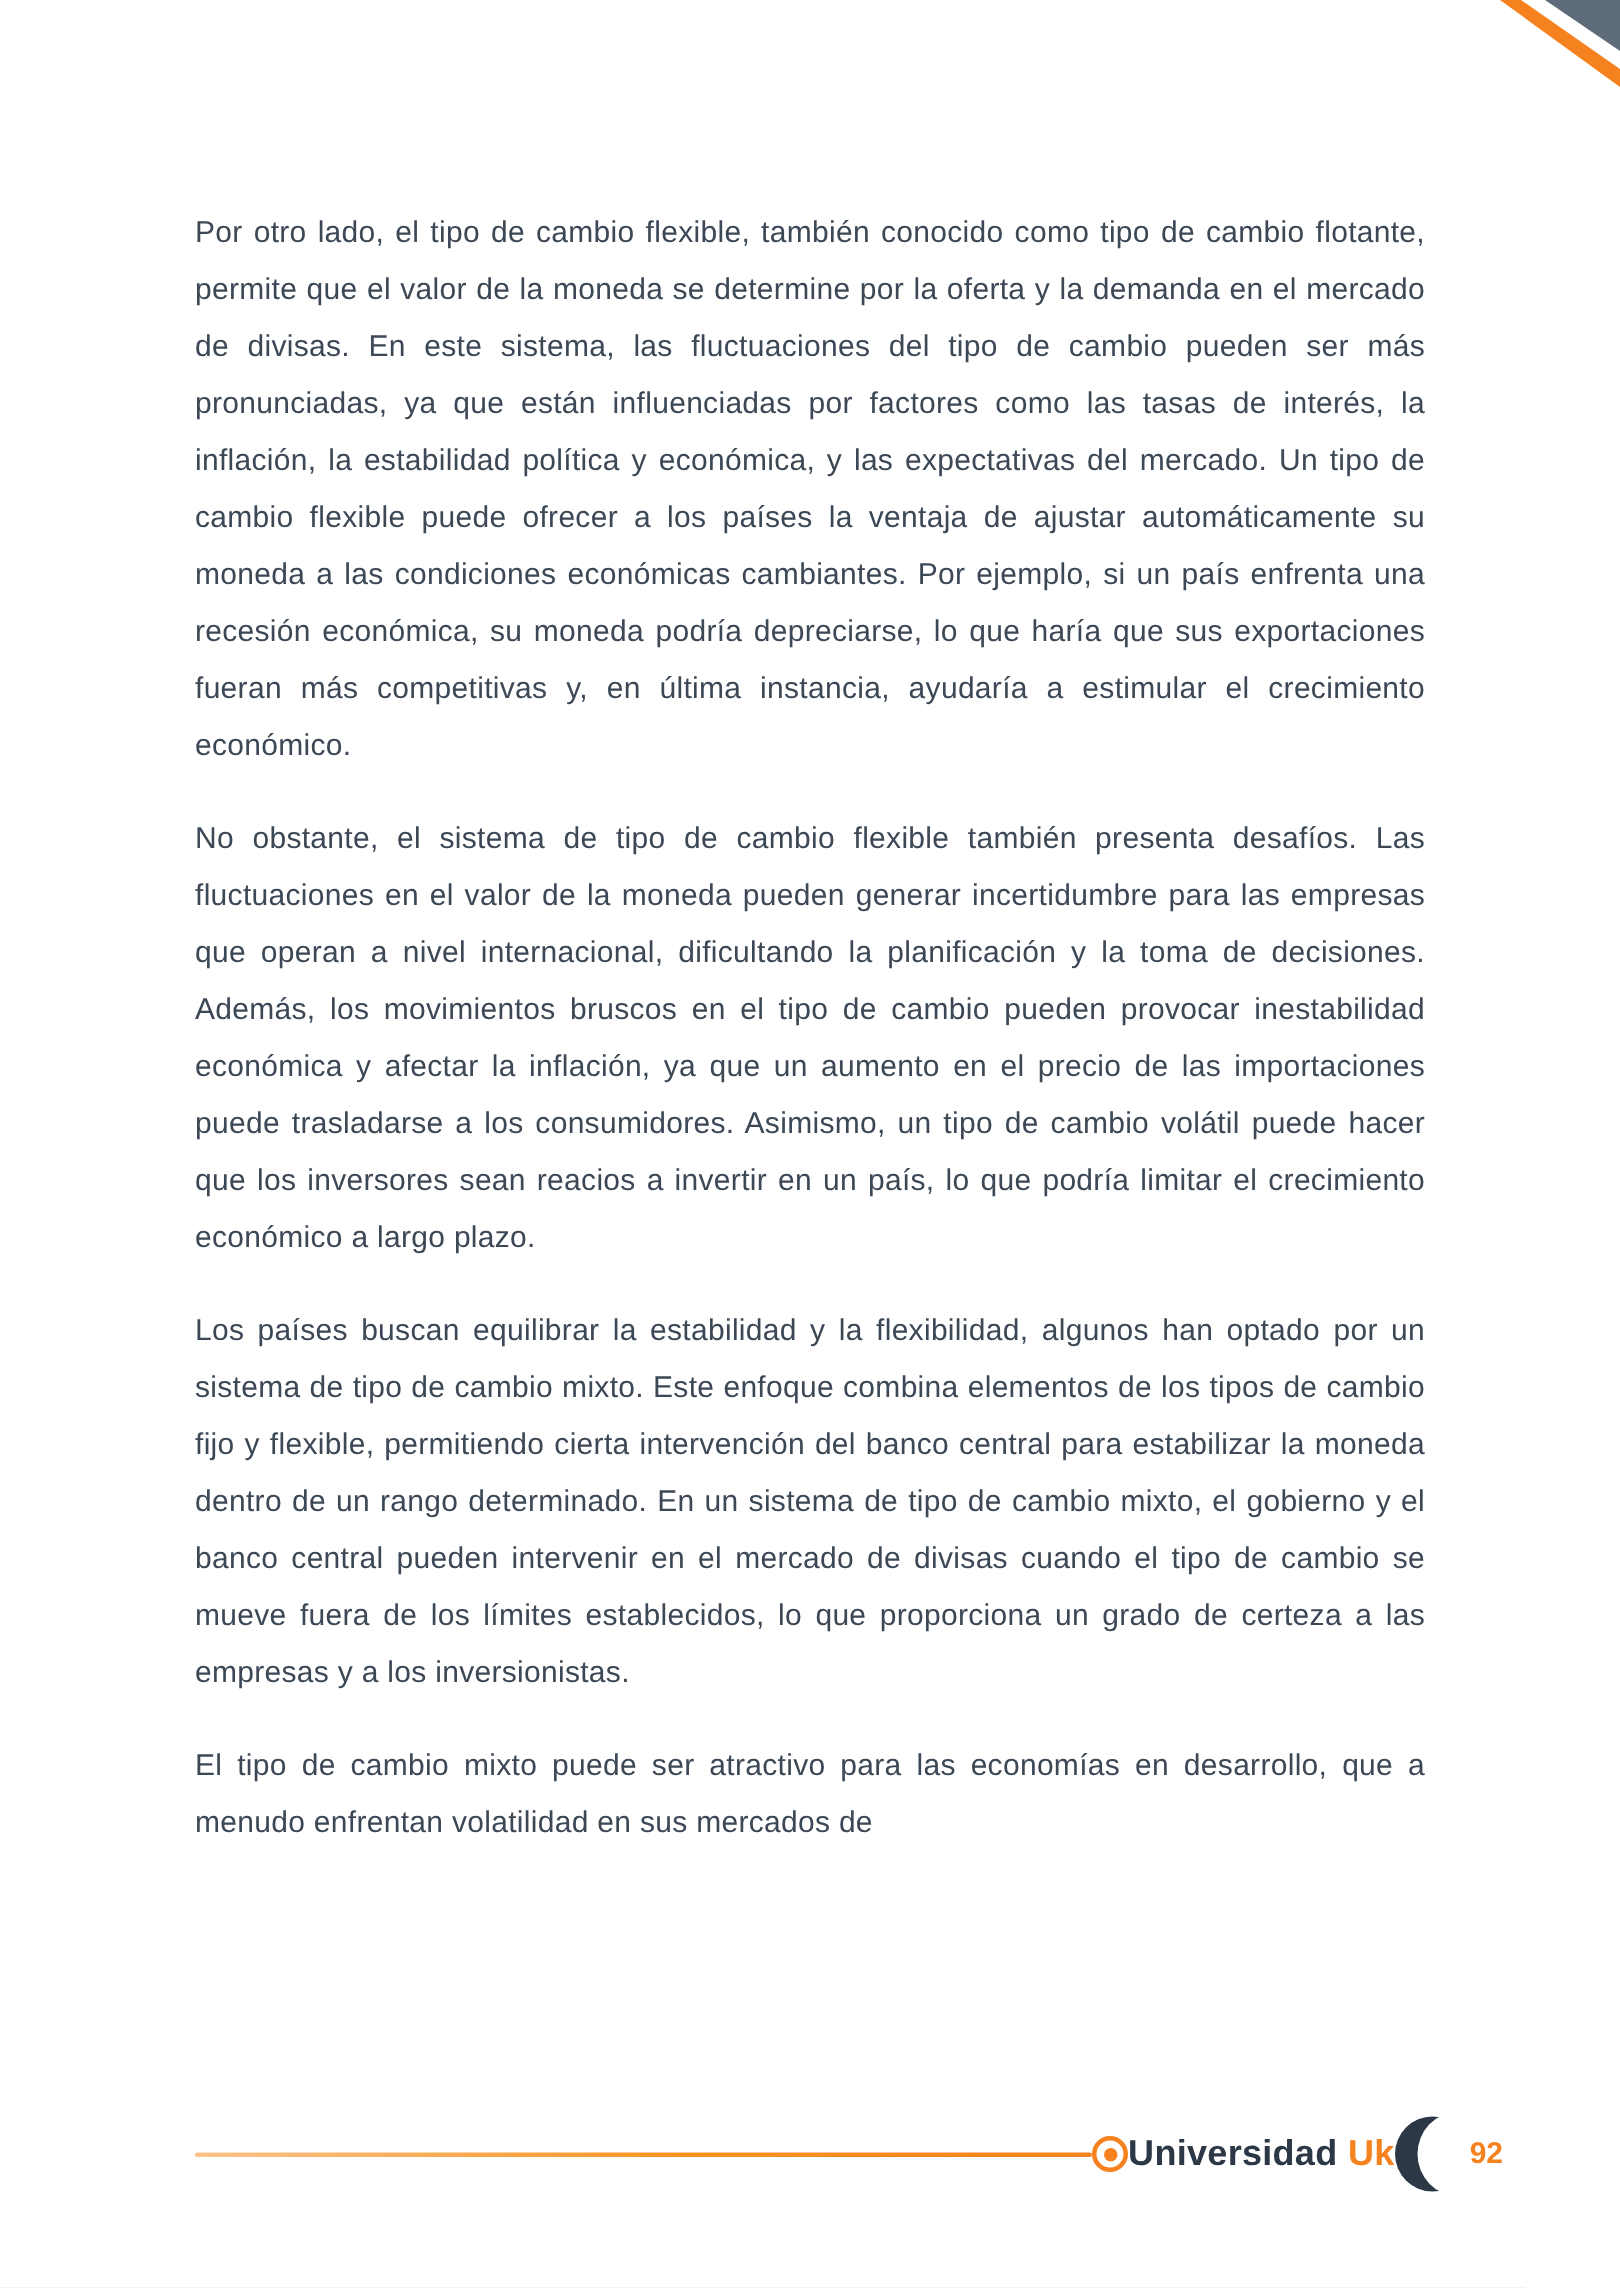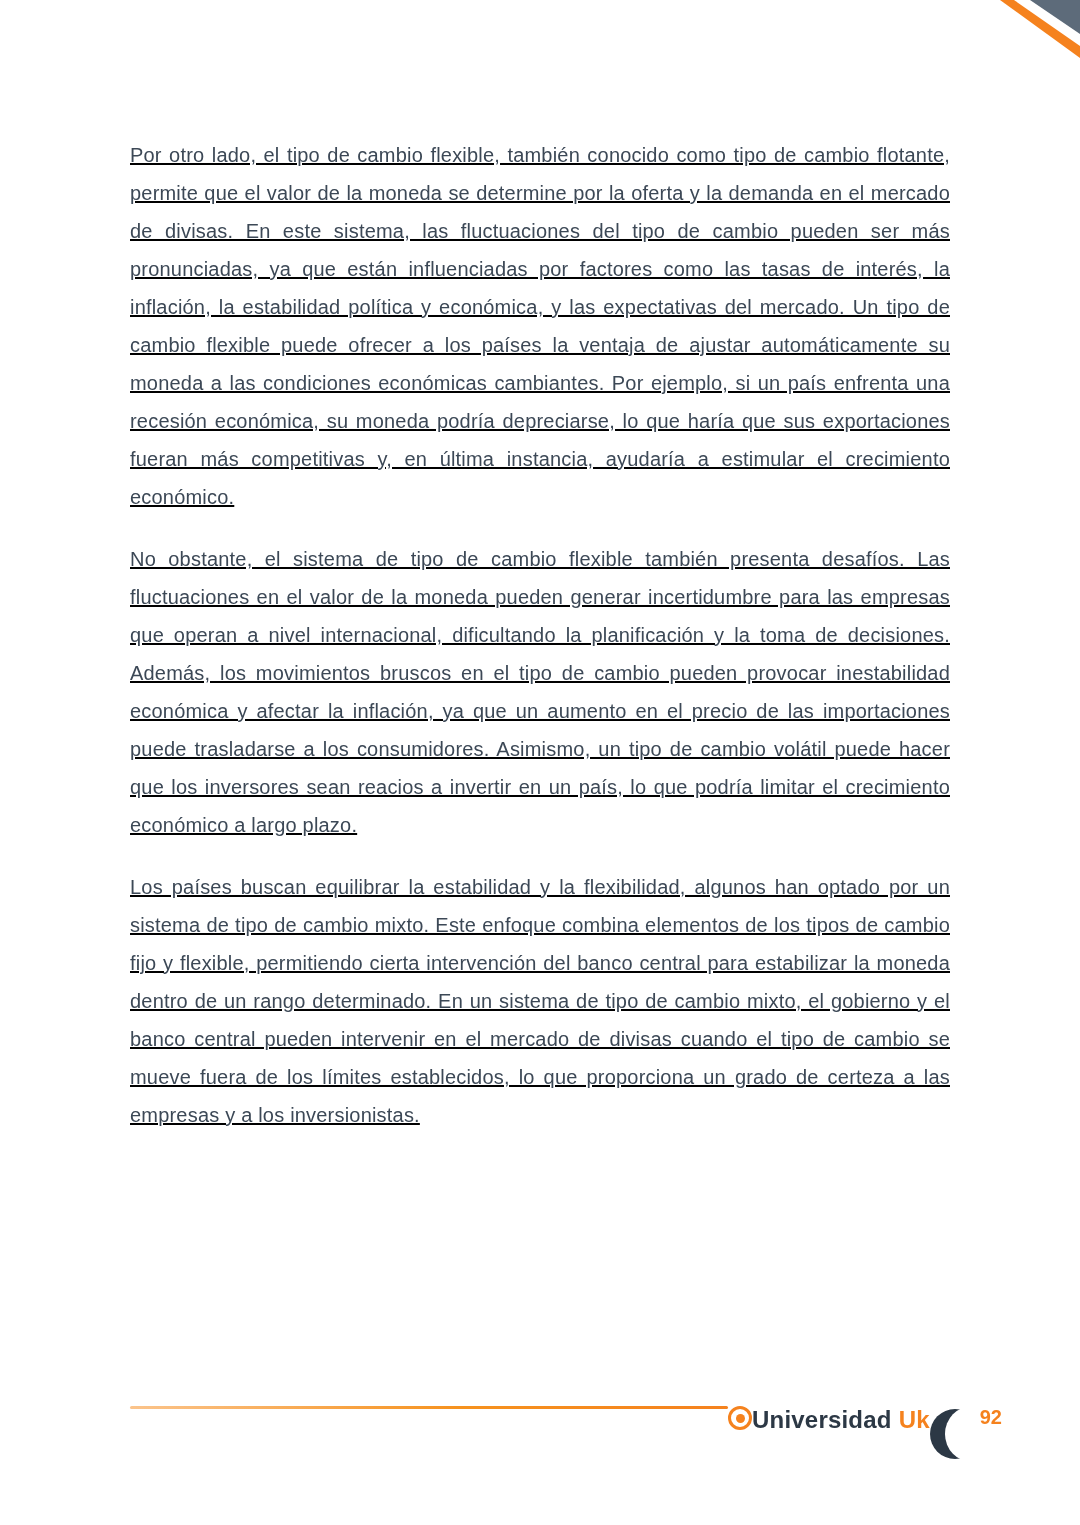--- a/index.html
+++ b/index.html
@@ -21,39 +21,39 @@
     top: 0;
     right: 0;
     display: block;
   }
 
   .content {
     position: absolute;
     top: 136px;
     left: 130px;
     width: 820px;
-    text-decoration: underline;
   }
 
   .content p {
     font-size: 20px;
     line-height: 38px;
     letter-spacing: 0.2px;
     color: #3c4856;
     text-align: justify;
     margin: 0 0 24px 0;
   }
 
   .footer {
     position: absolute;
     left: 130px;
     right: 78px;
     top: 1406px;
     height: 60px;
     display: flex;
+    align-items: center;
     gap: 0;
   }
 
   .footer-line {
     flex: 1 1 auto;
     height: 3px;
     border-radius: 2px;
     background: linear-gradient(90deg, #fbc48c 0%, #f6921e 55%, #f5821e 100%);
   }
 
@@ -131,20 +131,21 @@
 
   <svg class="corner-tr" width="84" height="58" viewBox="0 0 84 58">
     <polygon points="34,0 84,0 84,34" fill="#5d6b7a"></polygon>
     <polygon points="4,0 18,0 84,46 84,58" fill="#f5821e"></polygon>
   </svg>
 
   <main class="content">
     <p>Por otro lado, el tipo de cambio flexible, también conocido como tipo de cambio flotante, permite que el valor de la moneda se determine por la oferta y la demanda en el mercado de divisas. En este sistema, las fluctuaciones del tipo de cambio pueden ser más pronunciadas, ya que están influenciadas por factores como las tasas de interés, la inflación, la estabilidad política y económica, y las expectativas del mercado. Un tipo de cambio flexible puede ofrecer a los países la ventaja de ajustar automáticamente su moneda a las condiciones económicas cambiantes. Por ejemplo, si un país enfrenta una recesión económica, su moneda podría depreciarse, lo que haría que sus exportaciones fueran más competitivas y, en última instancia, ayudaría a estimular el crecimiento económico.</p>
     <p>No obstante, el sistema de tipo de cambio flexible también presenta desafíos. Las fluctuaciones en el valor de la moneda pueden generar incertidumbre para las empresas que operan a nivel internacional, dificultando la planificación y la toma de decisiones. Además, los movimientos bruscos en el tipo de cambio pueden provocar inestabilidad económica y afectar la inflación, ya que un aumento en el precio de las importaciones puede trasladarse a los consumidores. Asimismo, un tipo de cambio volátil puede hacer que los inversores sean reacios a invertir en un país, lo que podría limitar el crecimiento económico a largo plazo.</p>
     <p>Los países buscan equilibrar la estabilidad y la flexibilidad, algunos han optado por un sistema de tipo de cambio mixto. Este enfoque combina elementos de los tipos de cambio fijo y flexible, permitiendo cierta intervención del banco central para estabilizar la moneda dentro de un rango determinado. En un sistema de tipo de cambio mixto, el gobierno y el banco central pueden intervenir en el mercado de divisas cuando el tipo de cambio se mueve fuera de los límites establecidos, lo que proporciona un grado de certeza a las empresas y a los inversionistas.</p>
+    <p>El tipo de cambio mixto puede ser atractivo para las economías en desarrollo, que a menudo enfrentan volatilidad en sus mercados de</p>
   </main>
 
   <footer class="footer">
     <div class="footer-line"></div>
 
     <span class="target-icon">
       <span class="target-dot"></span>
     </span>
 
     <div class="brand">

